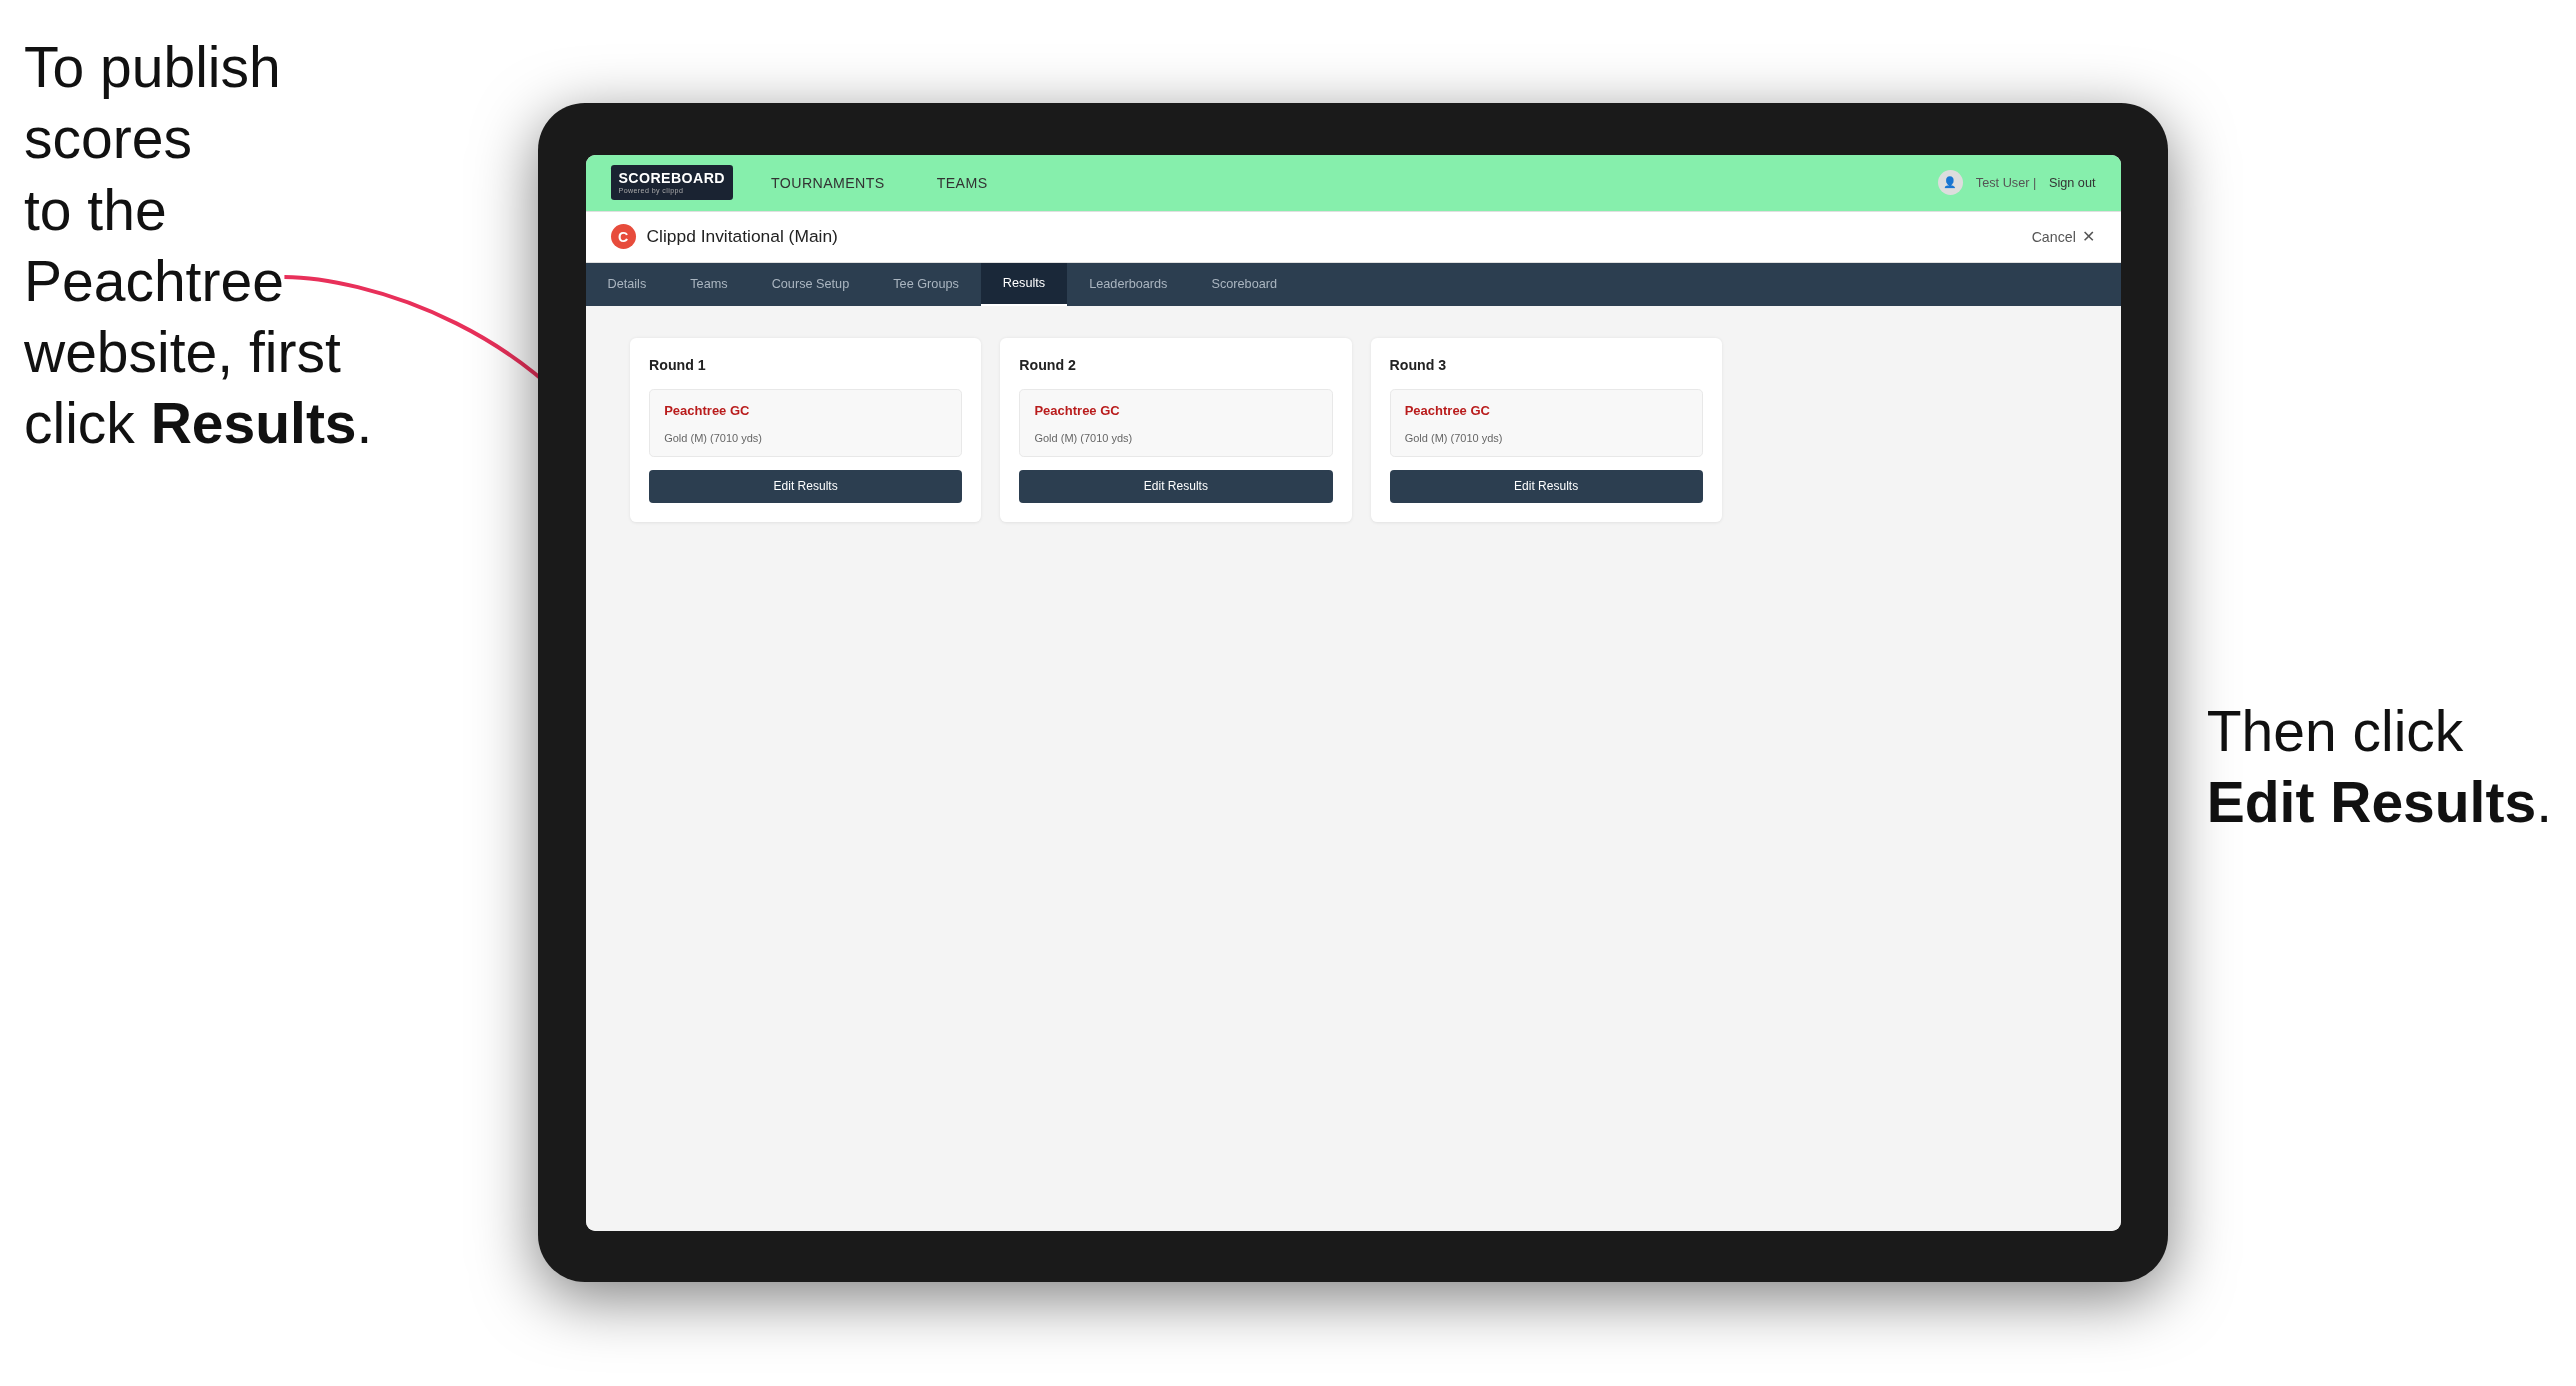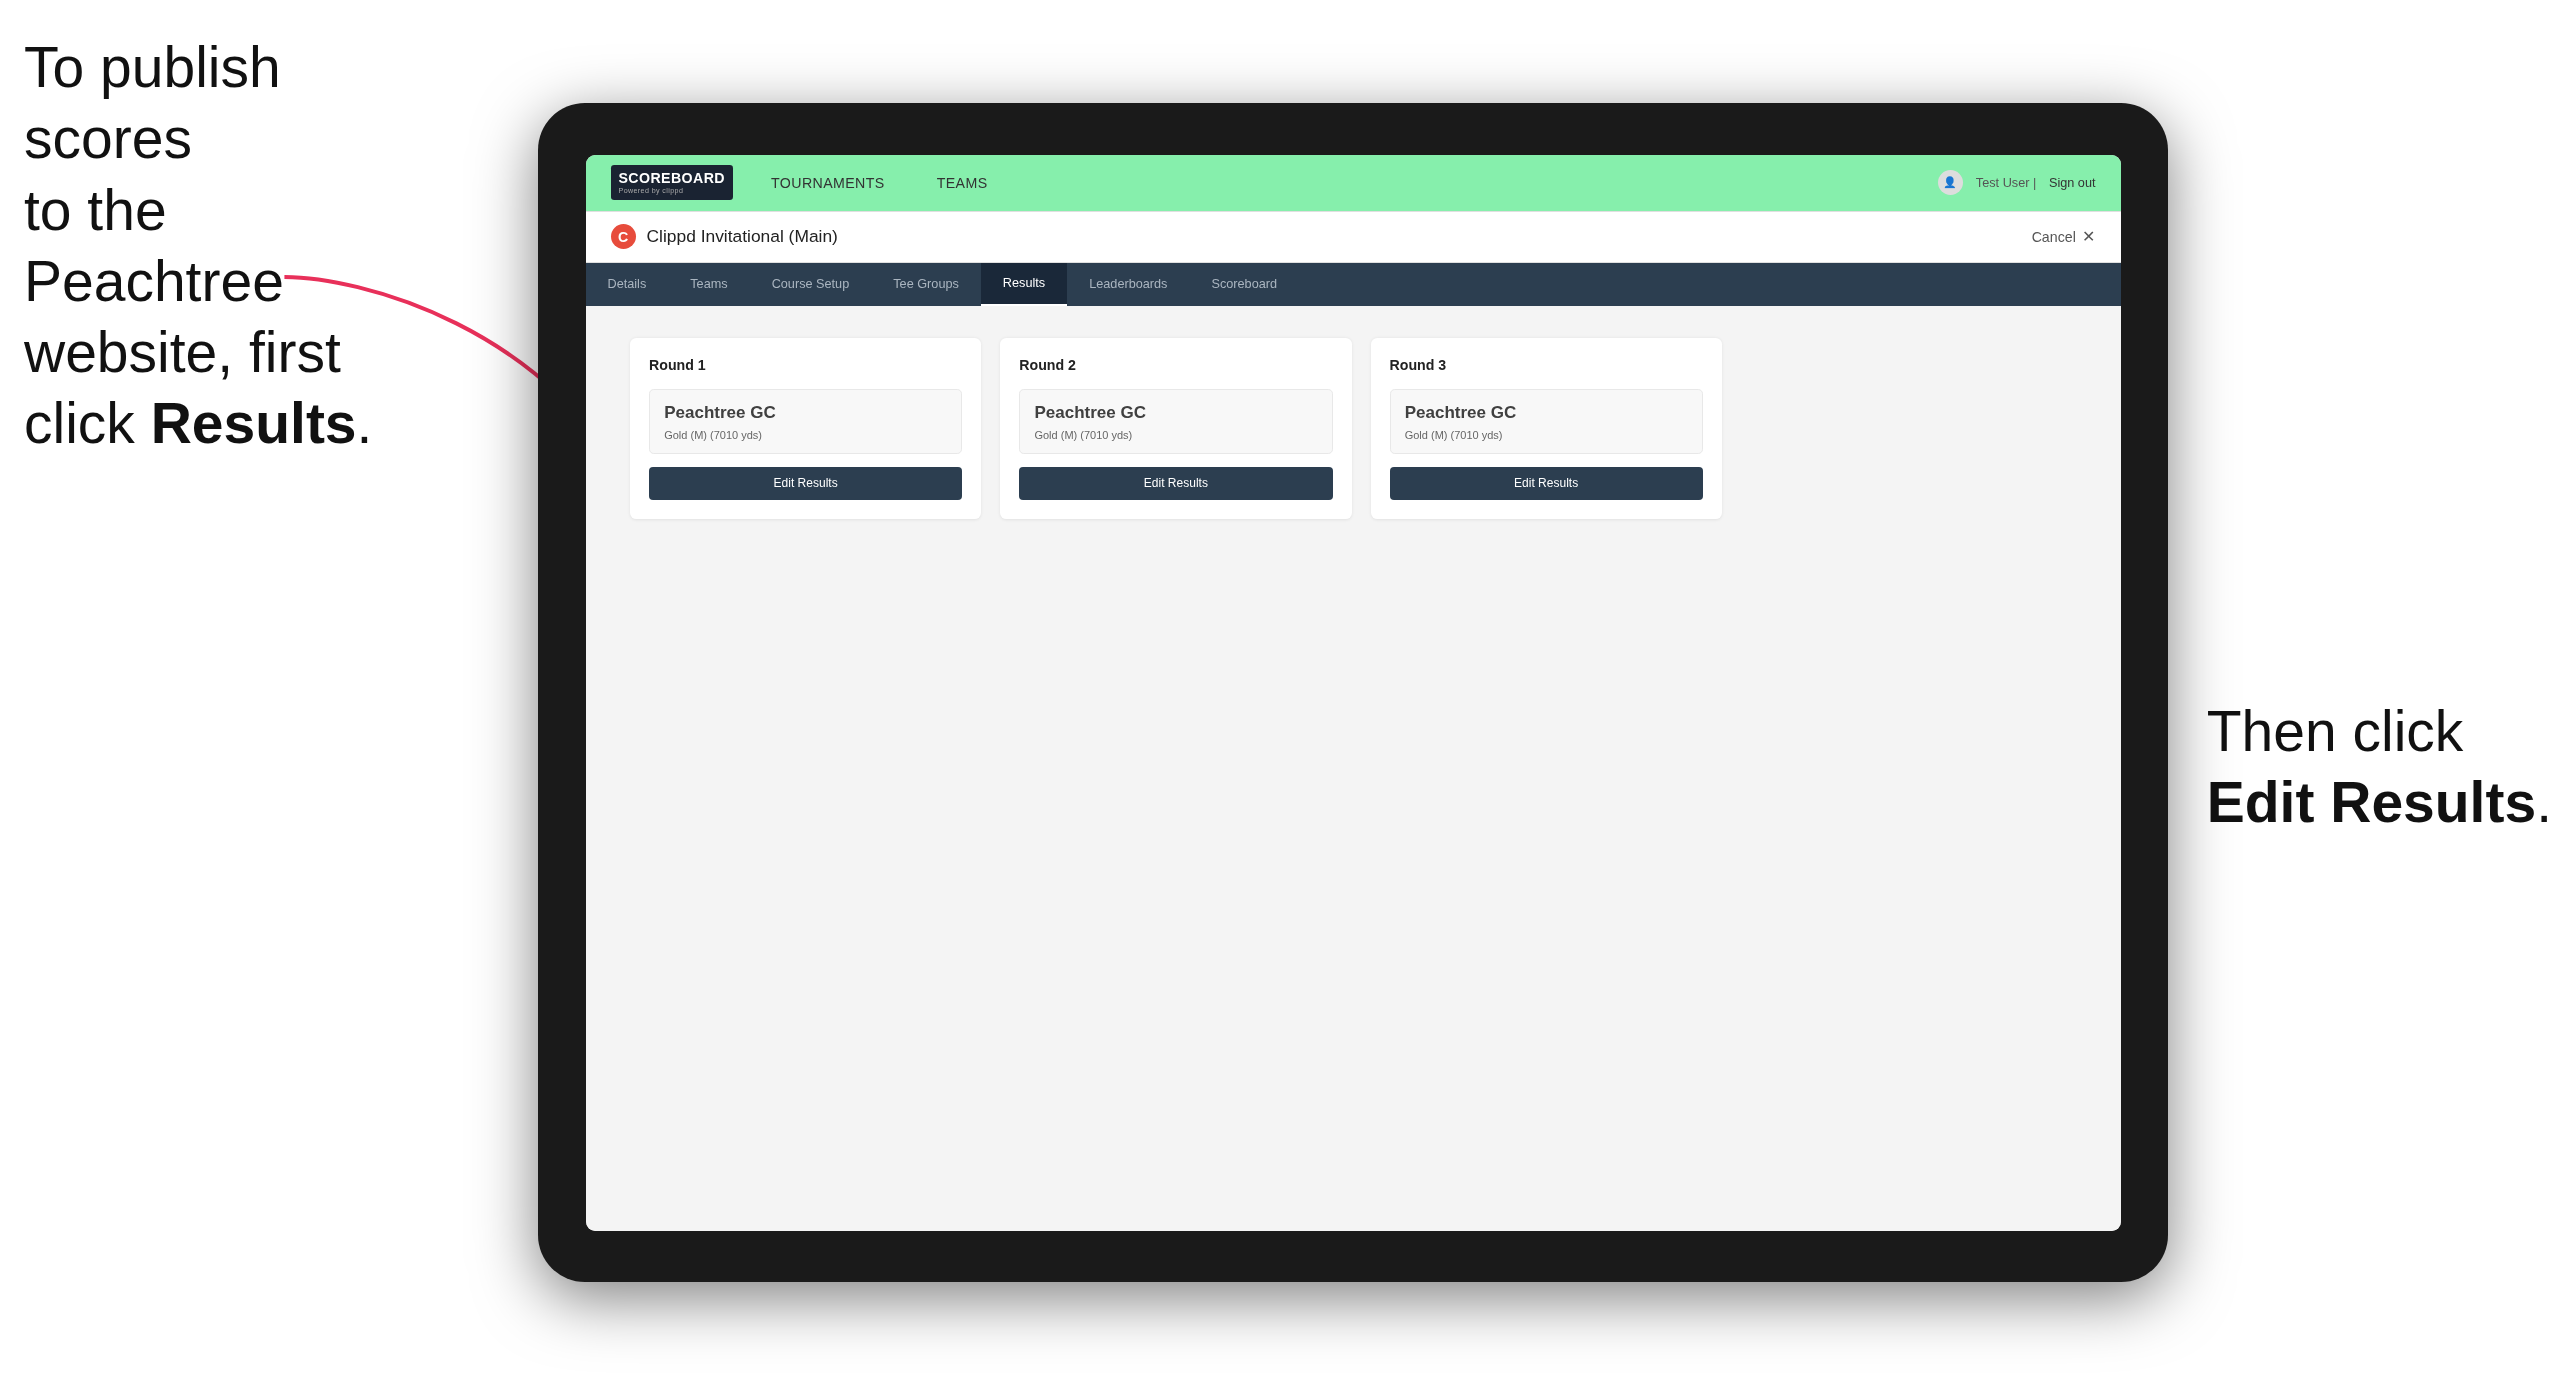--- a/index.html
+++ b/index.html
@@ -233,24 +233,24 @@
 
     .course-card {
       background: #f8f8f8;
       border: 0.8px solid #e8e8e8;
       border-radius: 4.7px;
       padding: 12.7px 14.2px;
       margin-bottom: 12.7px;
     }
 
     .course-name {
-      font-size: 17px;
+      font-size: 13px;
       font-weight: 600;
-      color: #404040;
-      margin-bottom: 6px;
+      color: #b91c1c;
+      margin-bottom: 14px;
     }
 
     .course-details {
       font-size: 11px;
       color: #666;
     }
 
     .edit-results-btn {
       width: 100%;
       background: #2c3e50;

